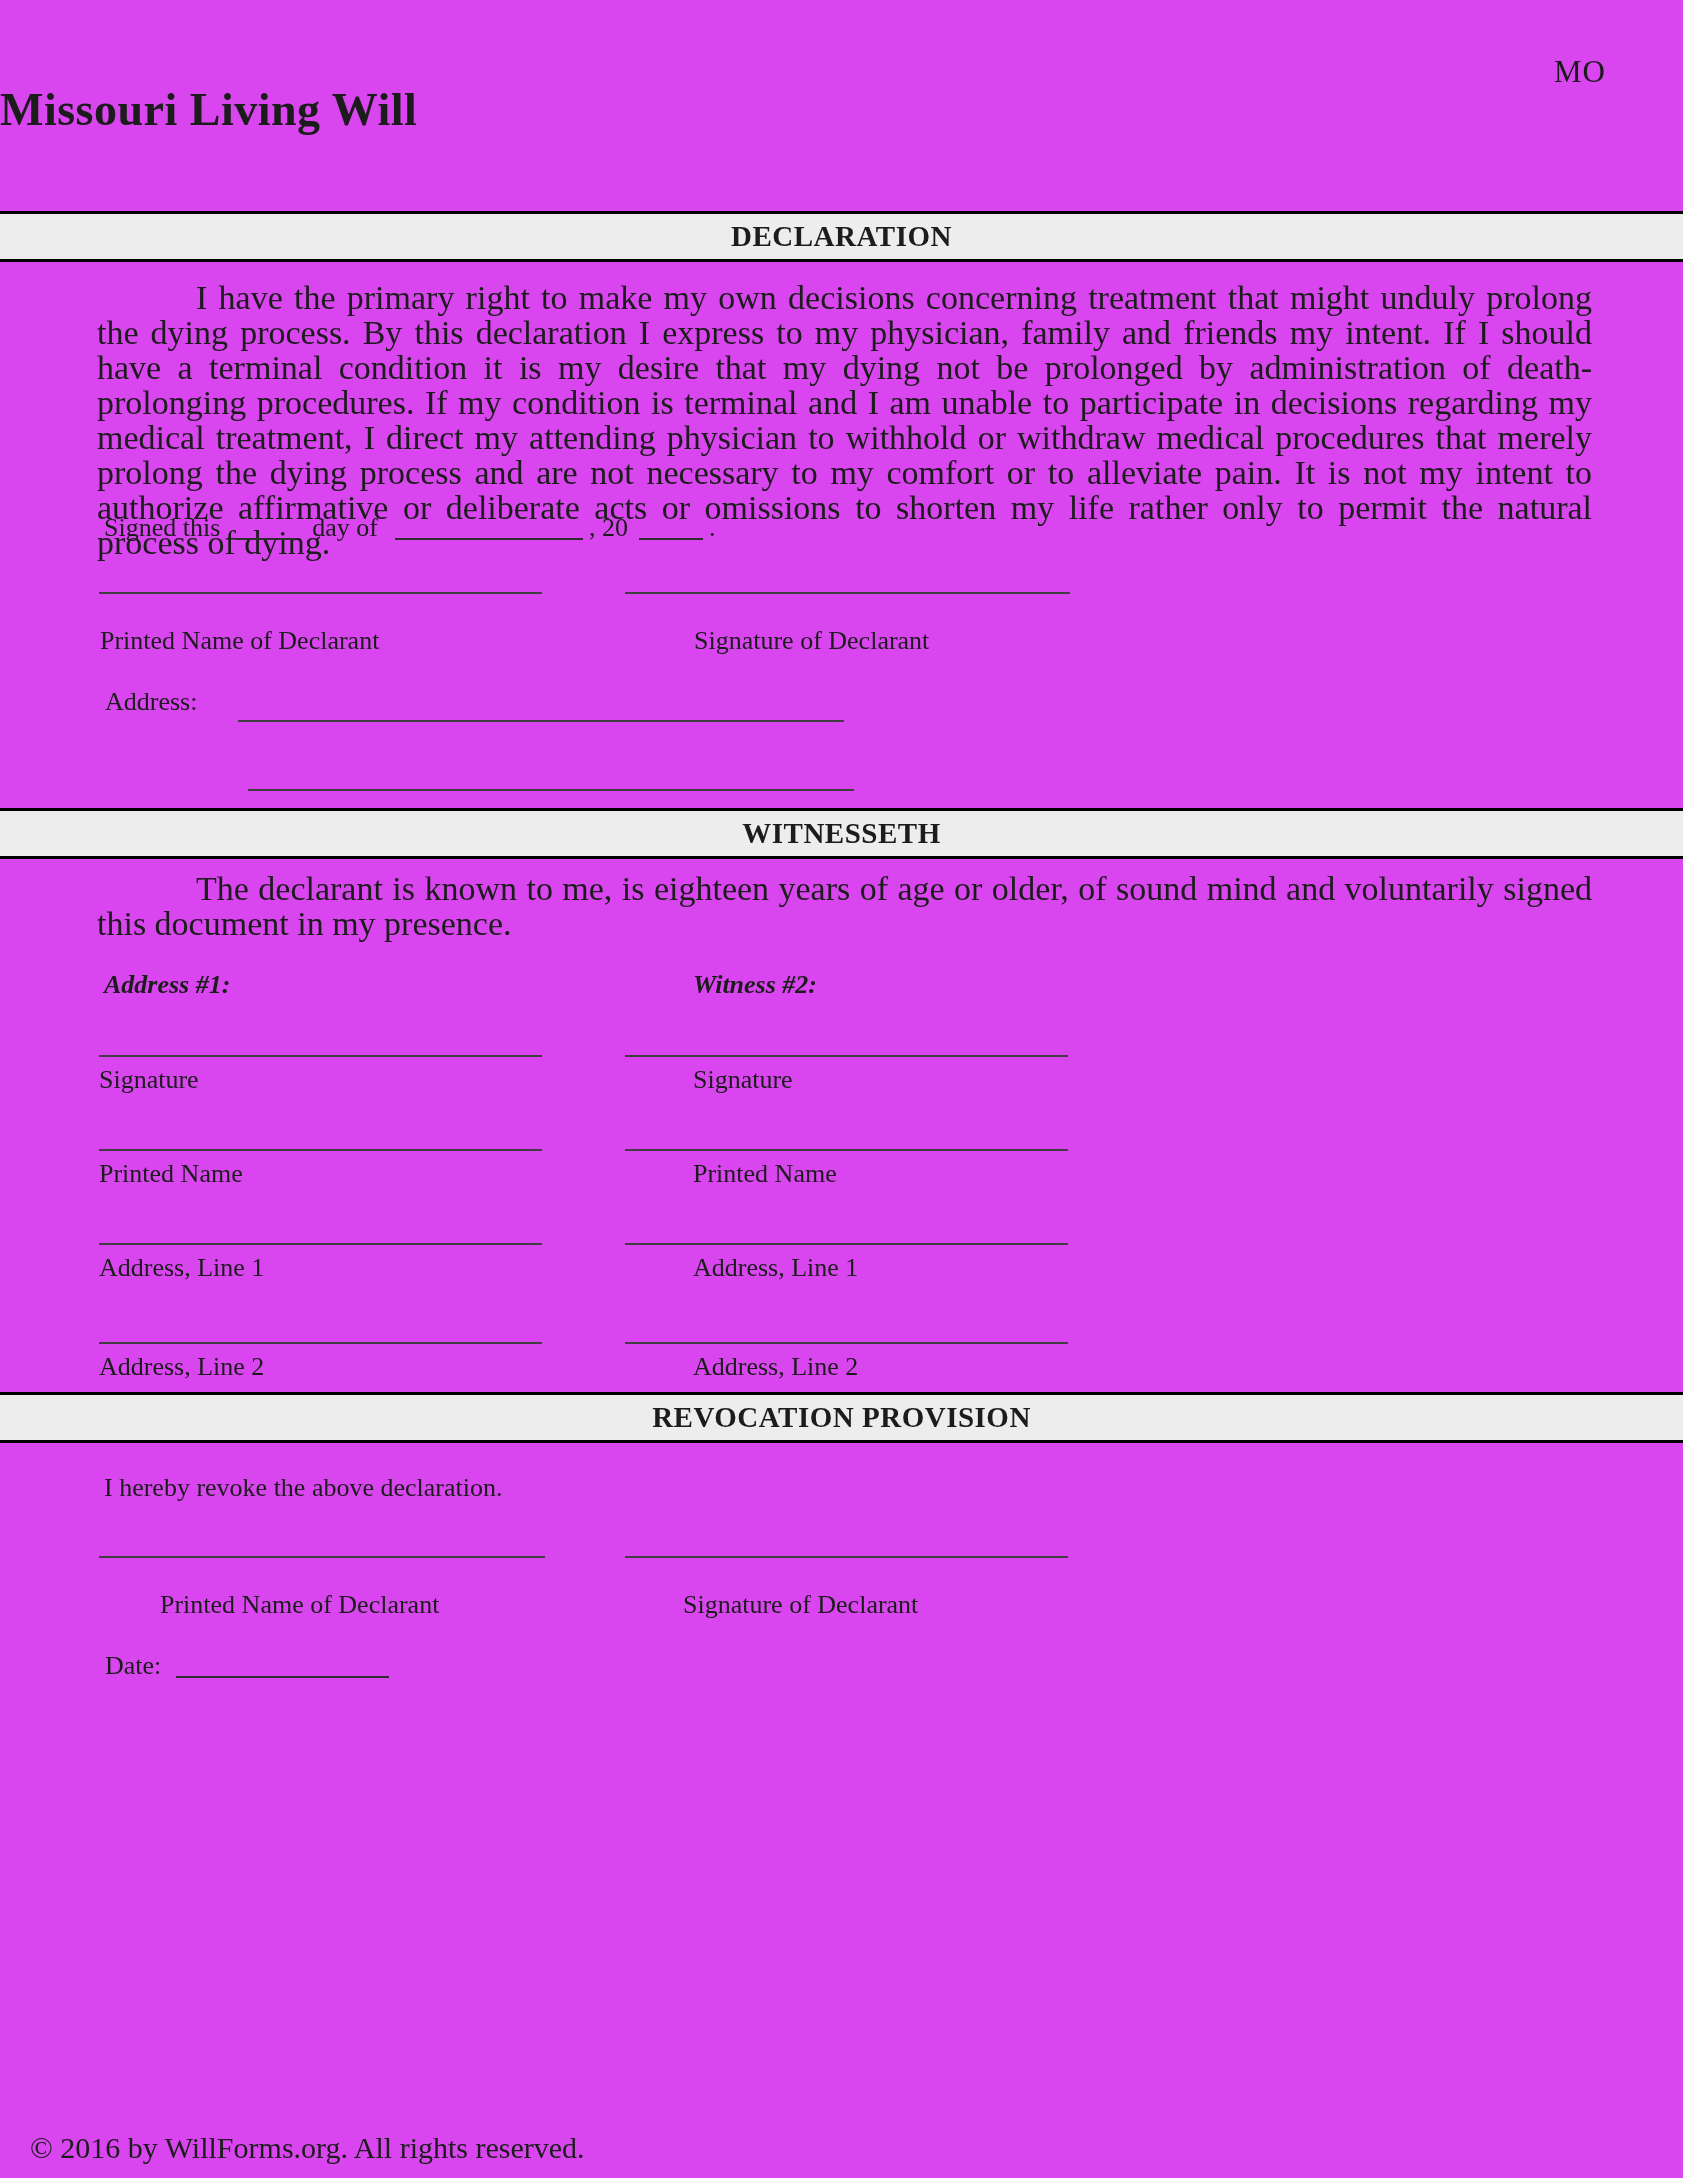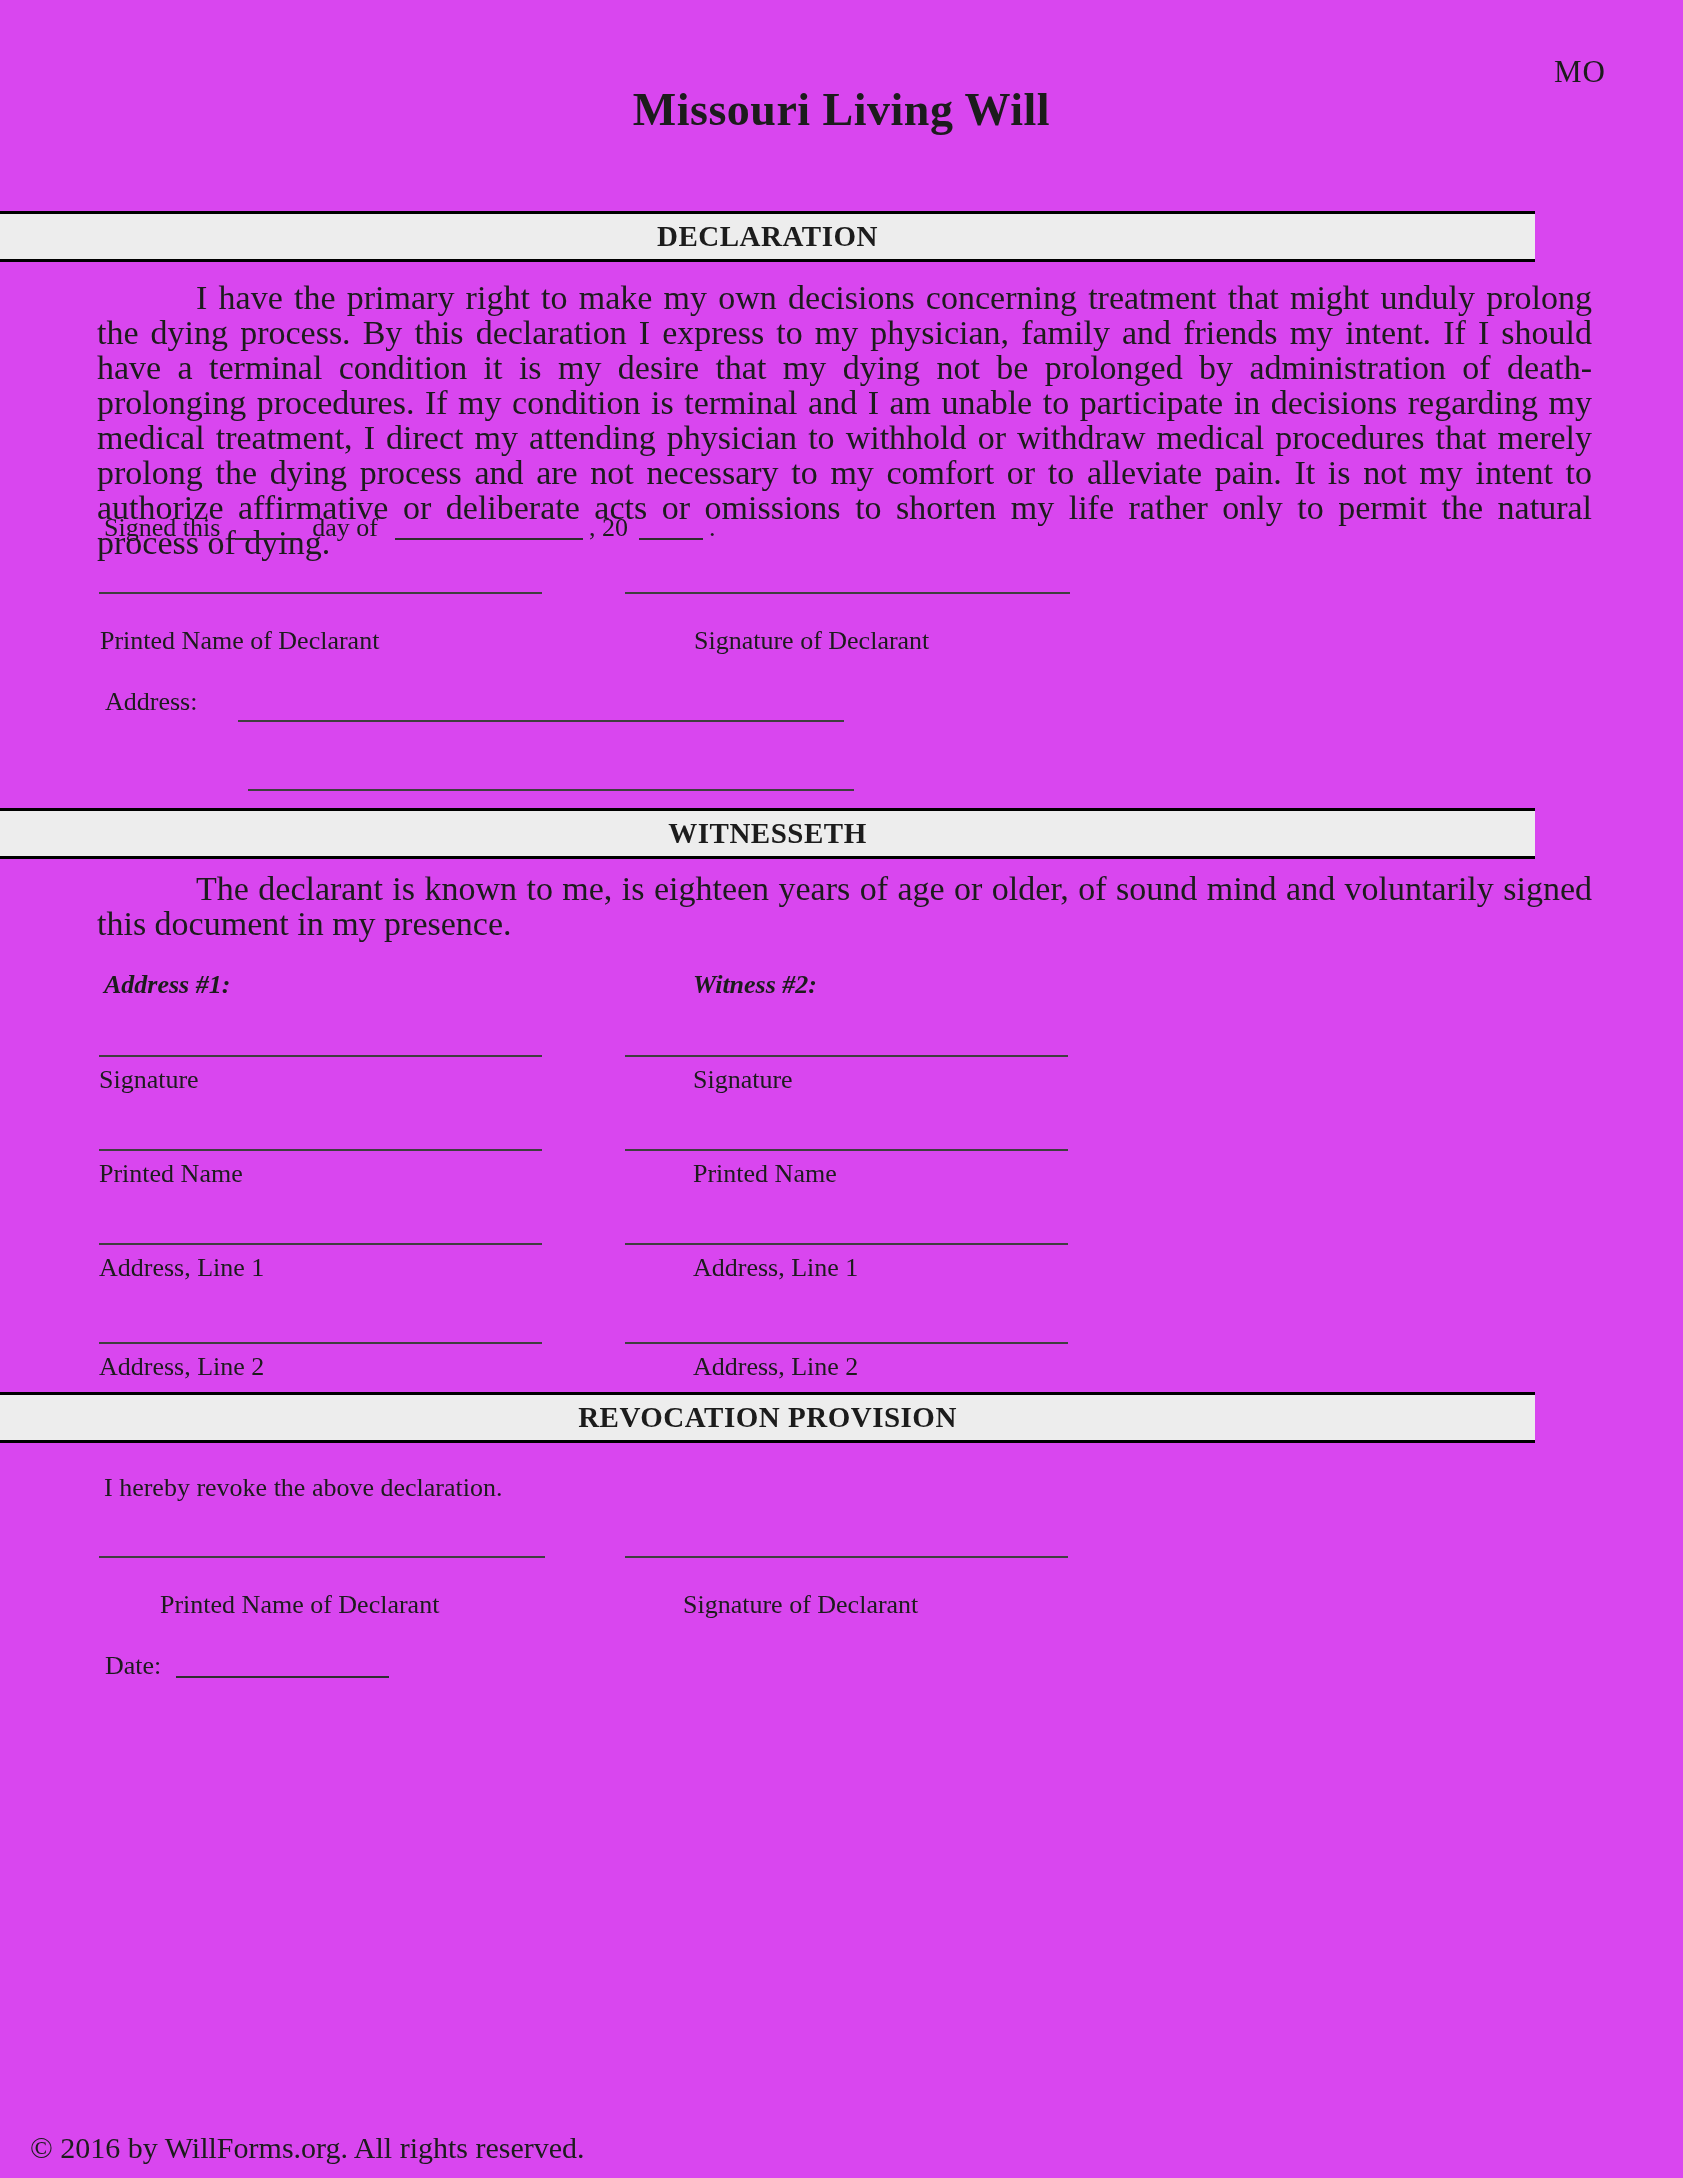--- a/index.html
+++ b/index.html
@@ -10,29 +10,29 @@
     color: #1c1c1c;
   }
   .page { position: relative; width: 1683px; height: 2178px; background: #d946ef; overflow: hidden; }
 
   .abs { position: absolute; }
 
   .state-tag { top: 54px; right: 77px; font-size: 31px; letter-spacing: 1px; }
 
   .title {
     top: 83px; left: 0; width: 100%;
-    text-align: center; font-size: 46px; font-weight: 700; letter-spacing: 0.5px;
+    font-size: 46px; font-weight: 700; letter-spacing: 0.5px;
   }
   .subtitle {
     top: 139px; left: 0; width: 100%;
     text-align: center; font-size: 25px; font-style: italic;
   }
 
   .band {
-    left: 0; width: 1535px; height: 51px;
+    left: 0; width: 1683px; height: 51px;
     background: #ededed;
     border-top: 3px solid #000; border-bottom: 3px solid #000;
     text-align: center;
     font-size: 29px; font-weight: 700; letter-spacing: 0.5px;
     line-height: 45px;
   }
 
   .para {
     left: 97px; width: 1495px;
     font-size: 34px; line-height: 35px;

